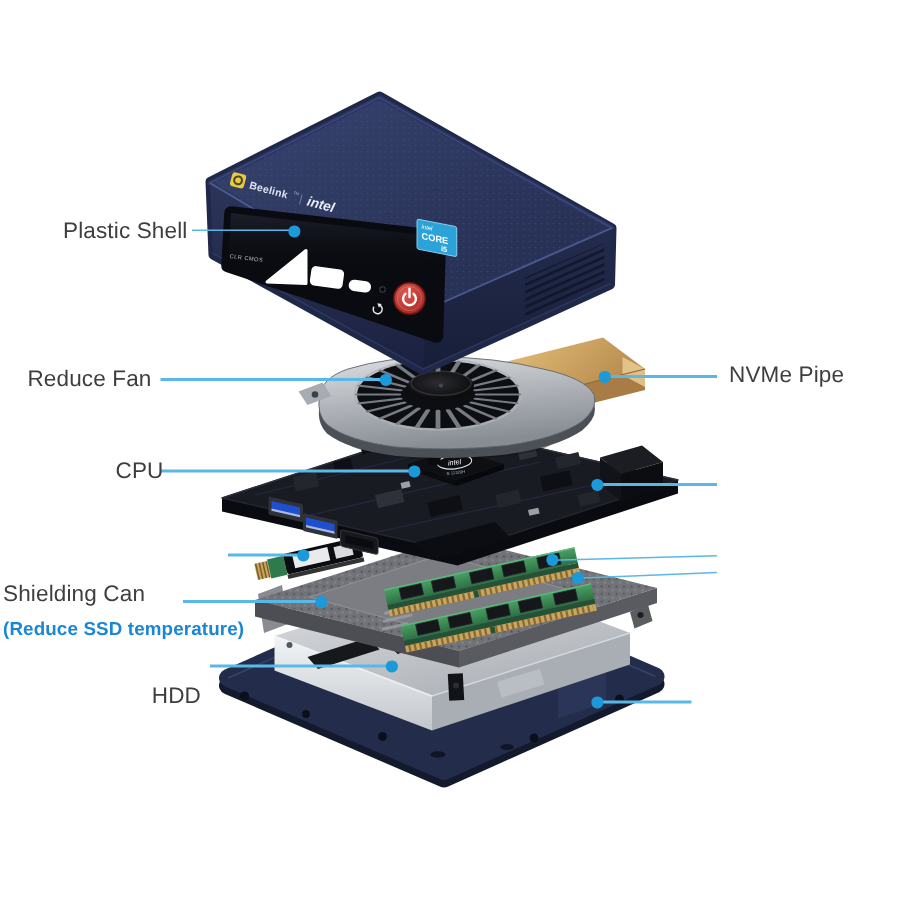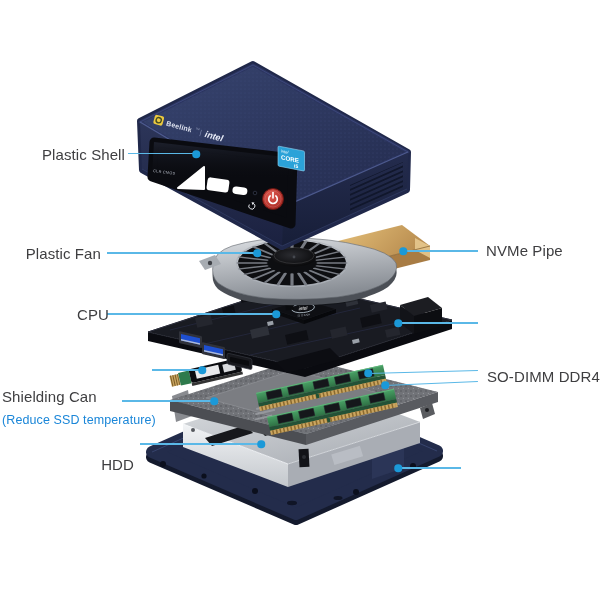--- a/index.html
+++ b/index.html
@@ -1,21 +1,21 @@
 <!DOCTYPE html>
 <html><head>
 <meta charset="utf-8">
 <style>
   html,body{margin:0;padding:0;background:#fff;}
   .stage{position:relative;width:600px;height:600px;background:#ffffff;
          font-family:"Liberation Sans",sans-serif;overflow:hidden;}
   .stage svg{position:absolute;left:0;top:0;}
   .callout{position:absolute;transform:translateY(-50%);font-size:15px;font-weight:500;
            color:#3e3e40;white-space:nowrap;letter-spacing:.1px;z-index:5;text-align:right;}
-  .callout .sub{display:block;font-size:12.5px;font-weight:400;color:#1a86d8;margin-top:8px;}
+  .callout .sub{display:block;font-size:12.5px;font-weight:700;color:#1a86d8;margin-top:8px;}
   .center{text-align:left;}
   .line{position:absolute;height:1.4px;background:#5ab8e7;transform-origin:left center;z-index:4;}
   .dot{position:absolute;width:7.5px;height:7.5px;border-radius:50%;background:#1b99d8;
        transform:translate(-50%,-50%);z-index:5;}
 </style>
 </head>
 <body>
 
 <div class="stage">
 
@@ -344,23 +344,22 @@
   <div class="dot" style="left:202px;top:370px"></div>
   <div class="dot" style="left:214px;top:401px"></div>
   <div class="dot" style="left:261px;top:444px"></div>
   <div class="dot" style="left:403px;top:251px"></div>
   <div class="dot" style="left:398px;top:323px"></div>
   <div class="dot" style="left:368px;top:373px"></div>
   <div class="dot" style="left:385px;top:385px"></div>
   <div class="dot" style="left:398px;top:468px"></div>
 
   <div class="callout" style="right:475px;top:154px"><span>Plastic Shell</span></div>
-  <div class="callout" style="right:499px;top:253px"><span>Plastic Fan</span></div>
+  <div class="callout" style="right:499px;top:253px"><span>Reduce Fan</span></div>
   <div class="callout" style="right:491px;top:314px"><span>CPU</span></div>
   <div class="callout center" style="left:2px;top:407px;width:142px">
     <span>Shielding Can</span>
     <span class="sub">(Reduce SSD temperature)</span>
   </div>
   <div class="callout" style="right:466px;top:464px"><span>HDD</span></div>
   <div class="callout" style="left:486px;top:250px"><span>NVMe Pipe</span></div>
-  <div class="callout" style="left:487px;top:376px"><span>SO-DIMM DDR4</span></div>
 
 </div>
 
 </body></html>

